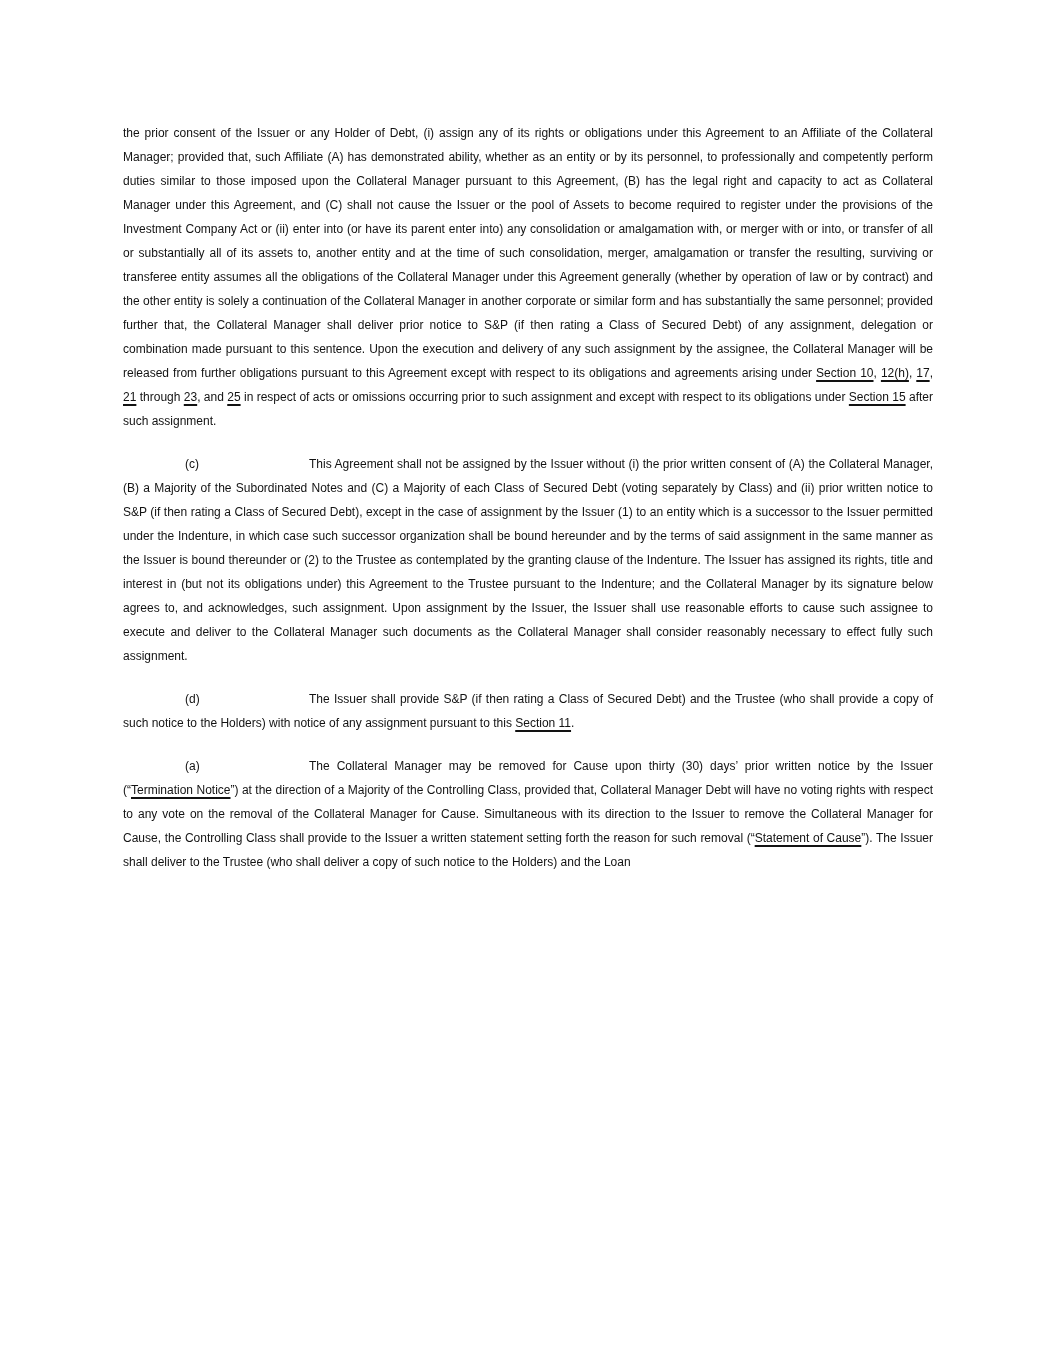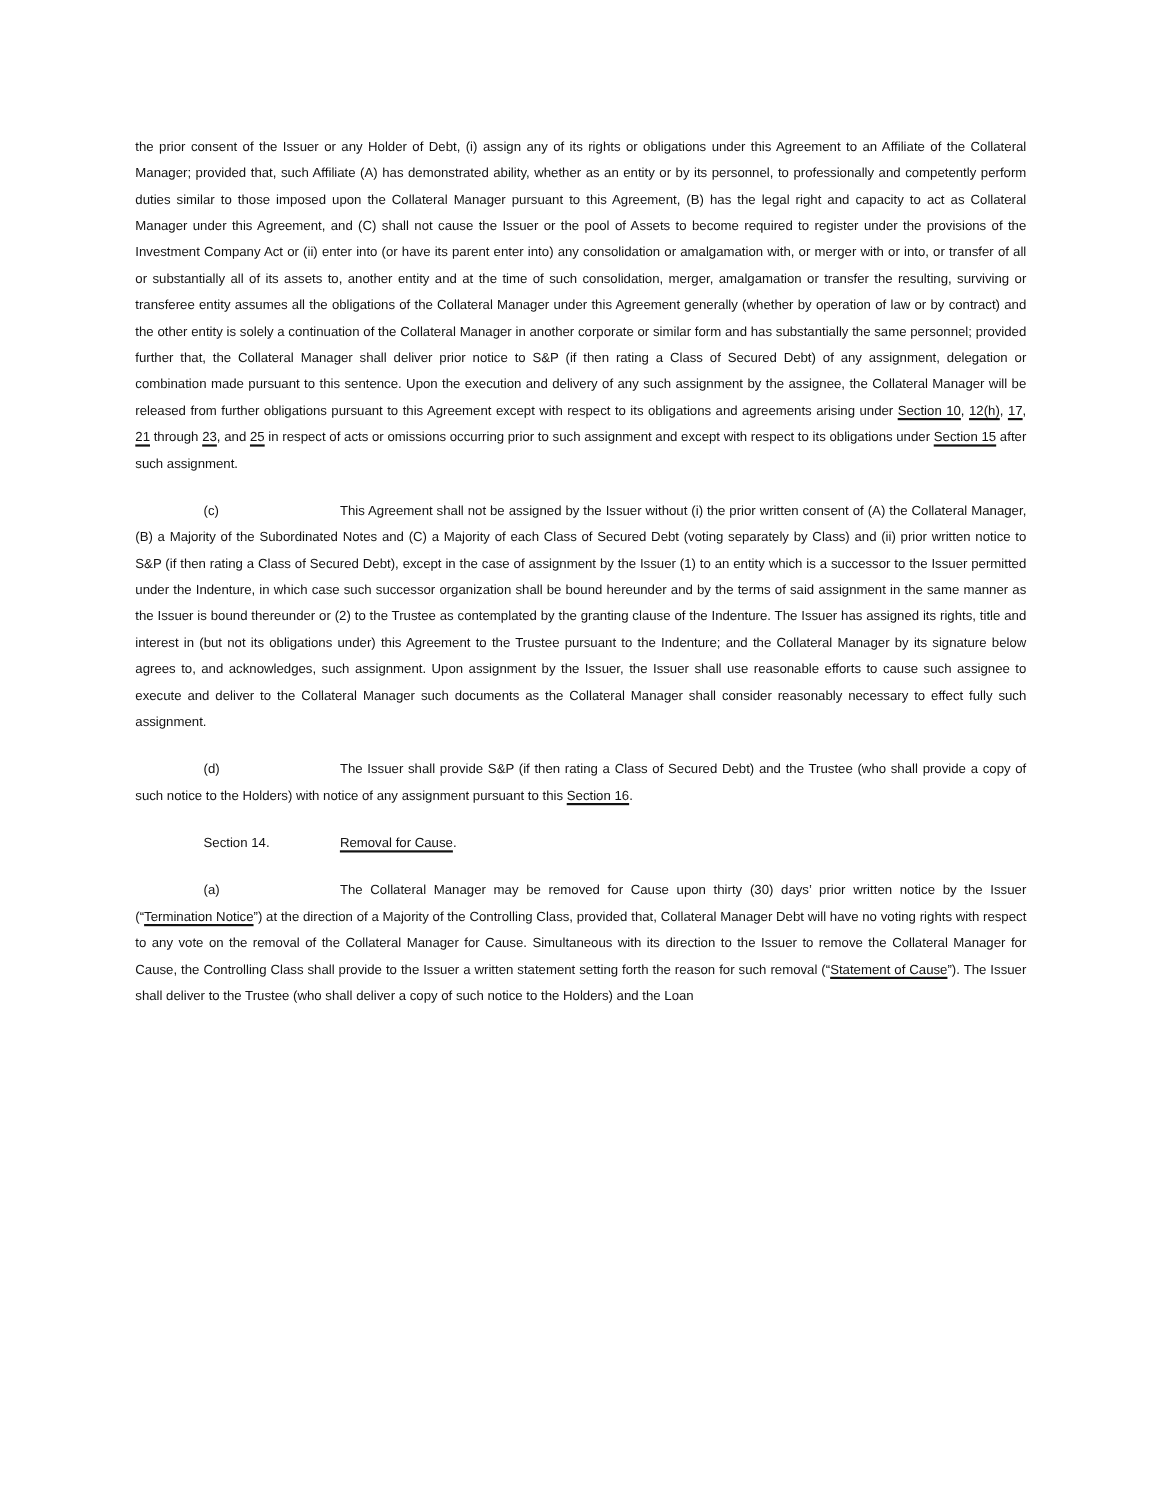--- a/index.html
+++ b/index.html
@@ -46,17 +46,16 @@
     text-decoration-thickness: 1.5px;
   }
 </style>
 </head>
 <body>
 
 <div class="page">
   <div class="content" id="doc-body">
       <p class="para"><span>the prior consent of the Issuer or any Holder of Debt, (i) assign any of its rights or obligations under this Agreement to an Affiliate of the Collateral Manager; provided that, such Affiliate (A) has demonstrated ability, whether as an entity or by its personnel, to professionally and competently perform duties similar to those imposed upon the Collateral Manager pursuant to this Agreement, (B) has the legal right and capacity to act as Collateral Manager under this Agreement, and (C) shall not cause the Issuer or the pool of Assets to become required to register under the provisions of the Investment Company Act or (ii) enter into (or have its parent enter into) any consolidation or amalgamation with, or merger with or into, or transfer of all or substantially all of its assets to, another entity and at the time of such consolidation, merger, amalgamation or transfer the resulting, surviving or transferee entity assumes all the obligations of the Collateral Manager under this Agreement generally (whether by operation of law or by contract) and the other entity is solely a continuation of the Collateral Manager in another corporate or similar form and has substantially the same personnel; provided further that, the Collateral Manager shall deliver prior notice to S&amp;P (if then rating a Class of Secured Debt) of any assignment, delegation or combination made pursuant to this sentence.  Upon the execution and delivery of any such assignment by the assignee, the Collateral Manager will be released from further obligations pursuant to this Agreement except with respect to its obligations and agreements arising under </span><span class="u">Section 10</span><span>, </span><span class="u">12(h)</span><span>, </span><span class="u">17</span><span>, </span><span class="u">21</span><span> through </span><span class="u">23</span><span>, and </span><span class="u">25</span><span> in respect of acts or omissions occurring prior to such assignment and except with respect to its obligations under </span><span class="u">Section 15</span><span> after such assignment.</span></p>
       <p class="para indented"><span class="plabel">(c)</span><span>This Agreement shall not be assigned by the Issuer without (i) the prior written consent of (A) the Collateral Manager, (B) a Majority of the Subordinated Notes and (C) a Majority of each Class of Secured Debt (voting separately by Class) and (ii) prior written notice to S&amp;P (if then rating a Class of Secured Debt), except in the case of assignment by the Issuer (1) to an entity which is a successor to the Issuer permitted under the Indenture, in which case such successor organization shall be bound hereunder and by the terms of said assignment in the same manner as the Issuer is bound thereunder or (2) to the Trustee as contemplated by the granting clause of the Indenture.  The Issuer has assigned its rights, title and interest in (but not its obligations under) this Agreement to the Trustee pursuant to the Indenture; and the Collateral Manager by its signature below agrees to, and acknowledges, such assignment.  Upon assignment by the Issuer, the Issuer shall use reasonable efforts to cause such assignee to execute and deliver to the Collateral Manager such documents as the Collateral Manager shall consider reasonably necessary to effect fully such assignment.</span></p>
-      <p class="para indented"><span class="plabel">(d)</span><span>The Issuer shall provide S&amp;P (if then rating a Class of Secured Debt) and the Trustee (who shall provide a copy of such notice to the Holders) with notice of any assignment pursuant to this </span><span class="u">Section 16</span><span>.</span></p>
-      <p class="para indented"><span class="plabel">Section 14.</span><span class="u">Removal for Cause</span><span>.</span></p>
+      <p class="para indented"><span class="plabel">(d)</span><span>The Issuer shall provide S&amp;P (if then rating a Class of Secured Debt) and the Trustee (who shall provide a copy of such notice to the Holders) with notice of any assignment pursuant to this </span><span class="u">Section 11</span><span>.</span></p>
       <p class="para indented"><span class="plabel">(a)</span><span>The Collateral Manager may be removed for Cause upon thirty (30) days’ prior written notice by the Issuer (“</span><span class="u">Termination Notice</span><span>”) at the direction of a Majority of the Controlling Class, provided that, Collateral Manager Debt will have no voting rights with respect to any vote on the removal of the Collateral Manager for Cause.  Simultaneous with its direction to the Issuer to remove the Collateral Manager for Cause, the Controlling Class shall provide to the Issuer a written statement setting forth the reason for such removal (“</span><span class="u">Statement of Cause</span><span>”).  The Issuer shall deliver to the Trustee (who shall deliver a copy of such notice to the Holders) and the Loan</span></p>
     </div>
 </div>
 
 </body></html>

